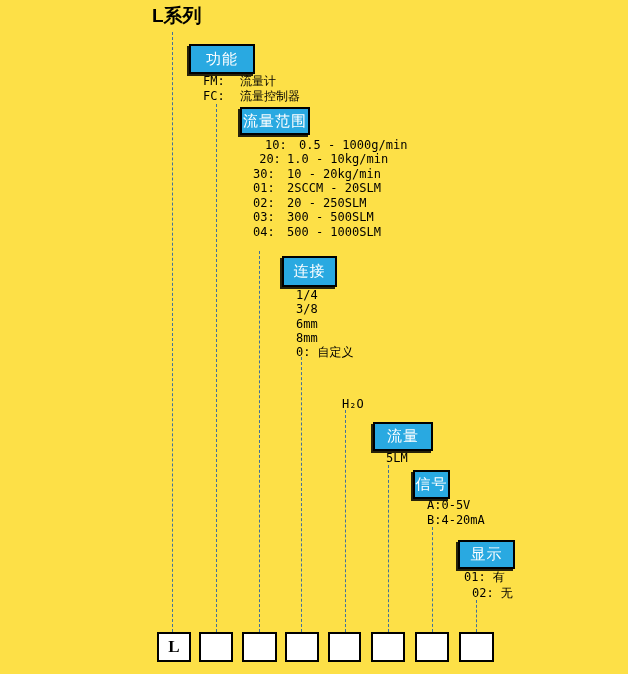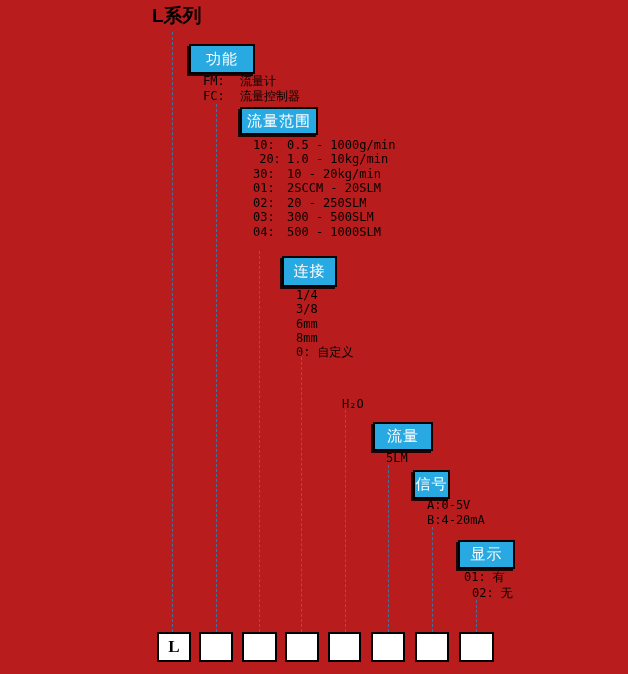--- a/index.html
+++ b/index.html
@@ -1,19 +1,19 @@
 <!DOCTYPE html>
 <html><head>
 <meta charset="utf-8">
 <style>
   html,body{margin:0;padding:0;background:#ffffff;}
   #canvas{
     position:relative;
     width:628px;height:674px;
-    background:#b91c1c;
+    background:#fde047;
     font-family:"Liberation Sans", sans-serif;
     overflow:hidden;
   }
   .title{
     position:absolute;left:152px;top:3px;
     font-size:19px;font-weight:bold;color:#000;
     font-family:"Liberation Sans", sans-serif;
   }
   .tag{
     position:absolute;
@@ -72,22 +72,22 @@
   <div class="dash" style="left:476px;top:600px;height:32px;"></div>
 
   <div class="tag" style="left:189px;top:44px;width:66px;height:30px;">功能</div>
   <div class="row colw37" style="left:203px;top:75px;">
     <span class="code">FM:</span><span>流量计</span>
   </div>
   <div class="row colw37" style="left:203px;top:90px;">
     <span class="code">FC:</span><span>流量控制器</span>
   </div>
 
-  <div class="tag" style="left:240px;top:107px;width:78px;height:28px;">流量范围</div>
-  <div class="row colw34" style="left:253px;top:139px;">
+  <div class="tag" style="left:240px;top:107px;width:70px;height:28px;">流量范围</div>
+  <div class="row colw34" style="left:265px;top:139px;">
     <span class="code">10:</span><span>0.5 - 1000g/min</span>
   </div>
   <div class="row colw34" style="left:253px;top:153px;text-align:center;">
     <span class="code">20:</span><span>1.0 - 10kg/min</span>
   </div>
   <div class="row colw34" style="left:253px;top:168px;">
     <span class="code">30:</span><span>10 - 20kg/min</span>
   </div>
   <div class="row colw34" style="left:253px;top:182px;">
     <span class="code">01:</span><span>2SCCM - 20SLM</span>

